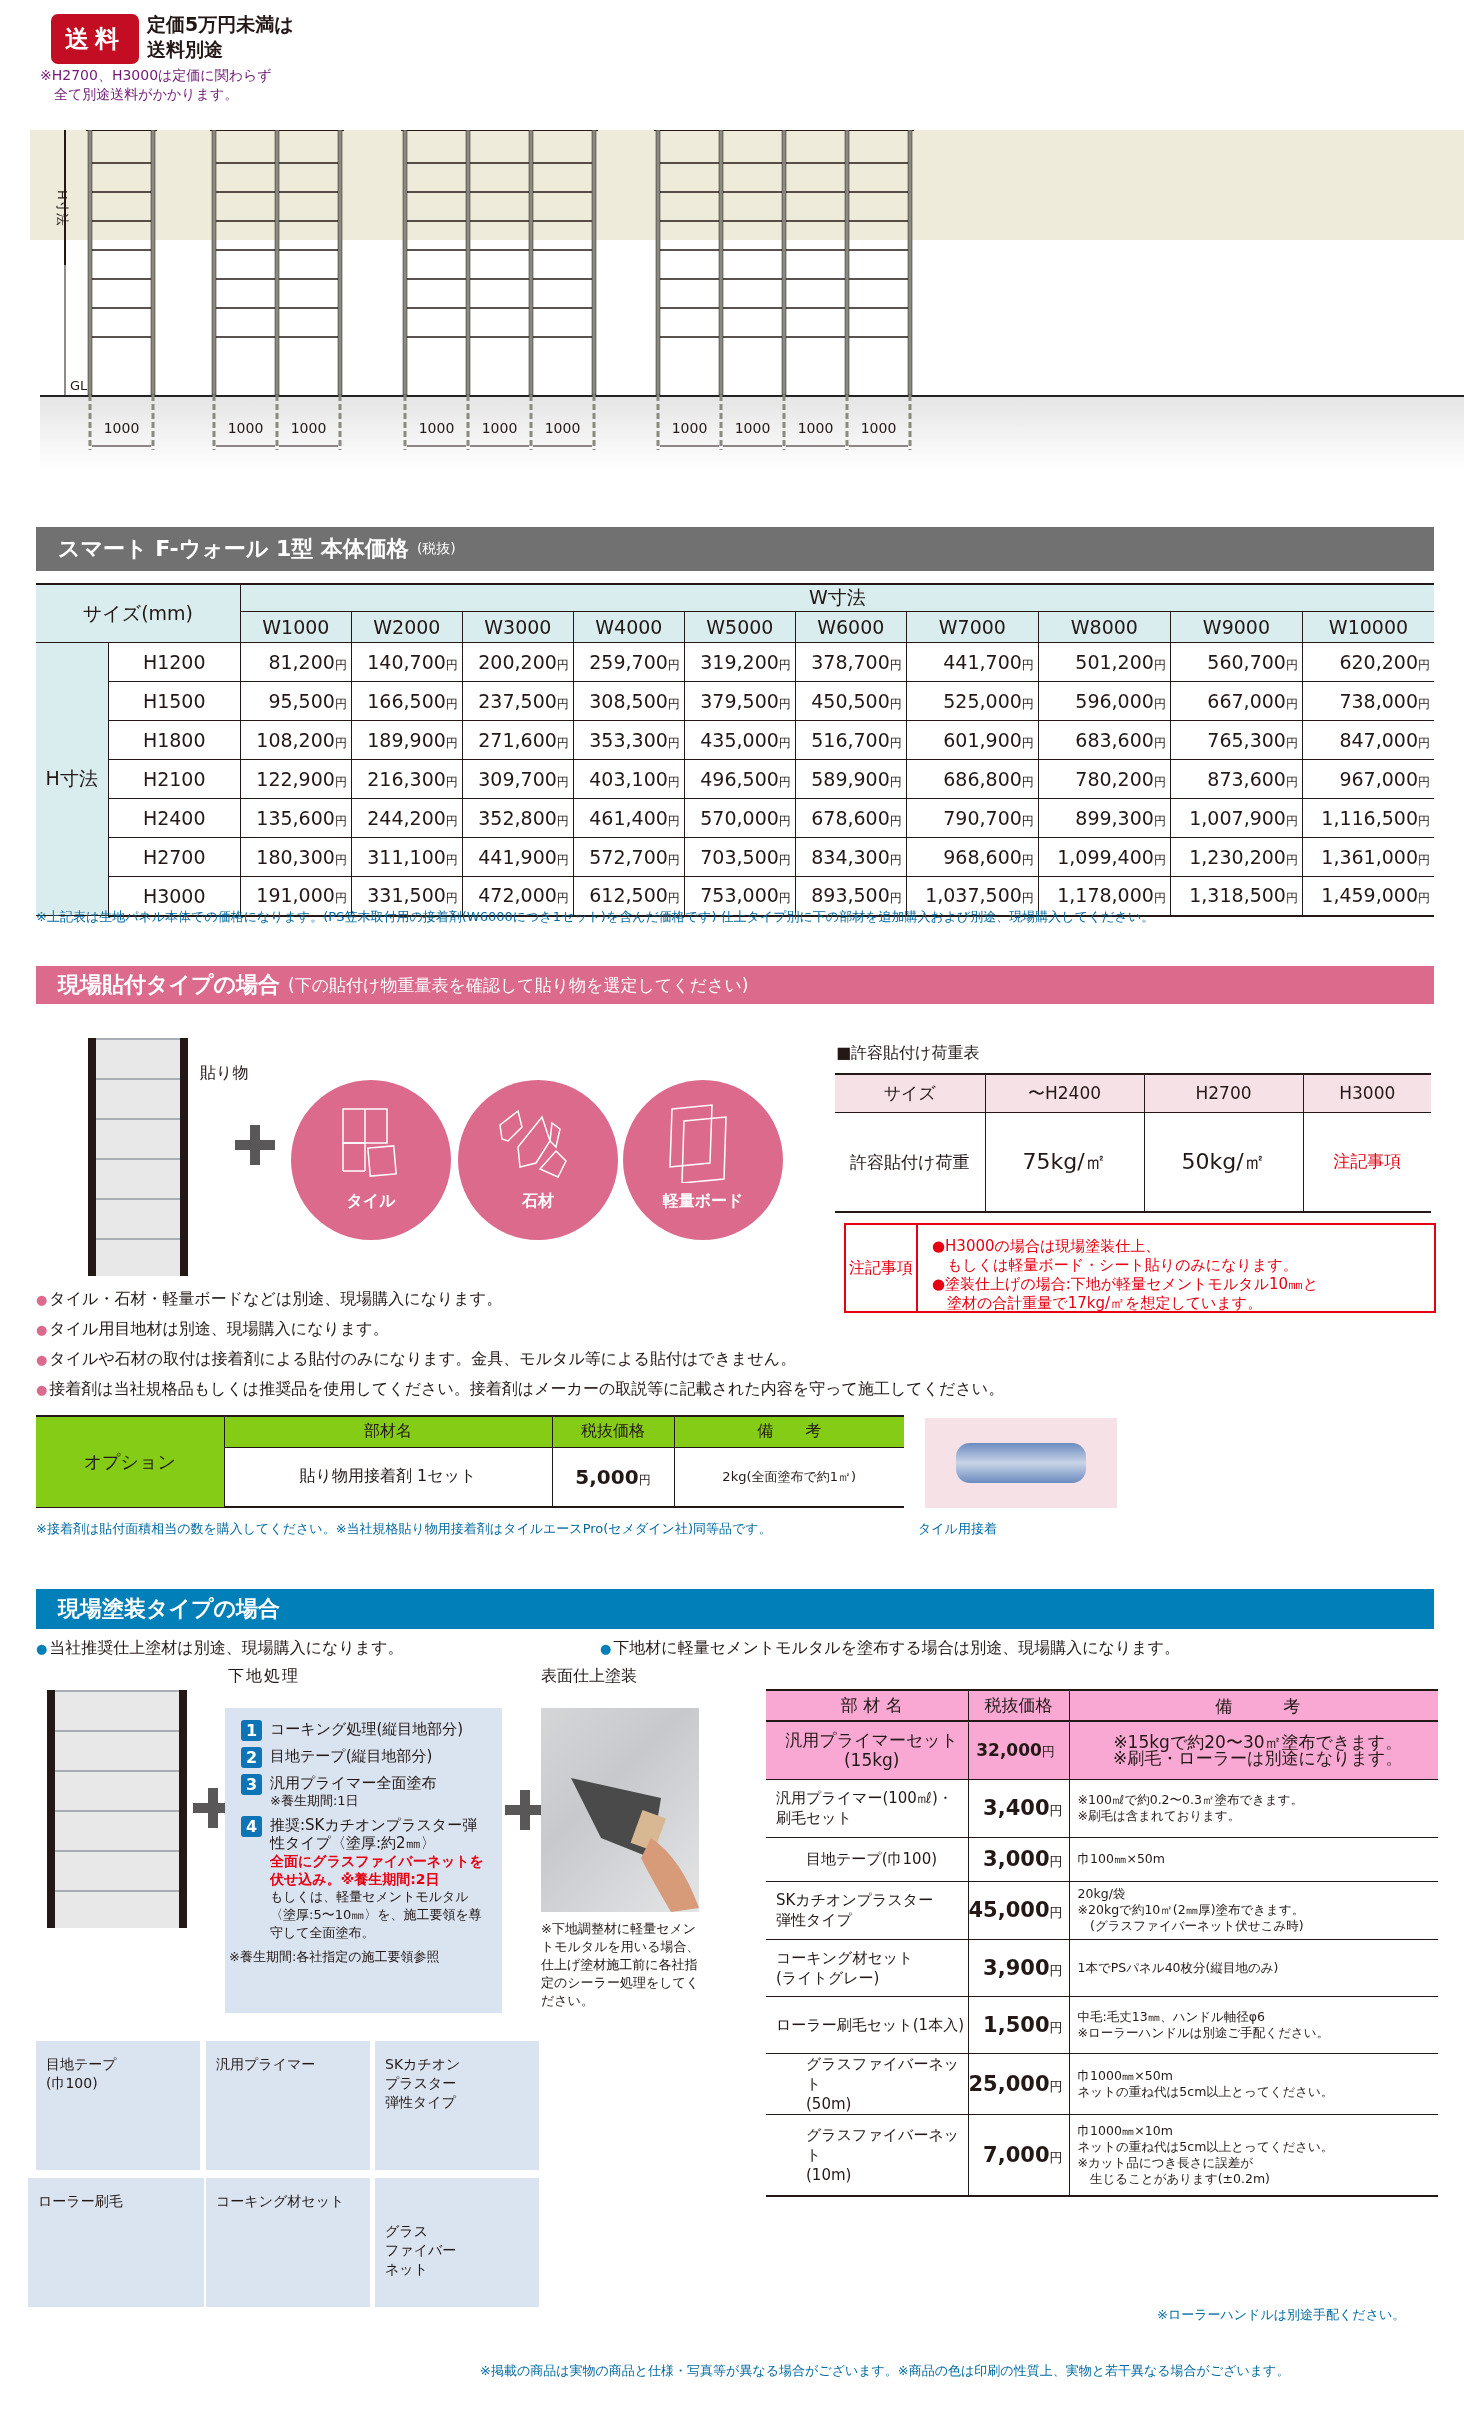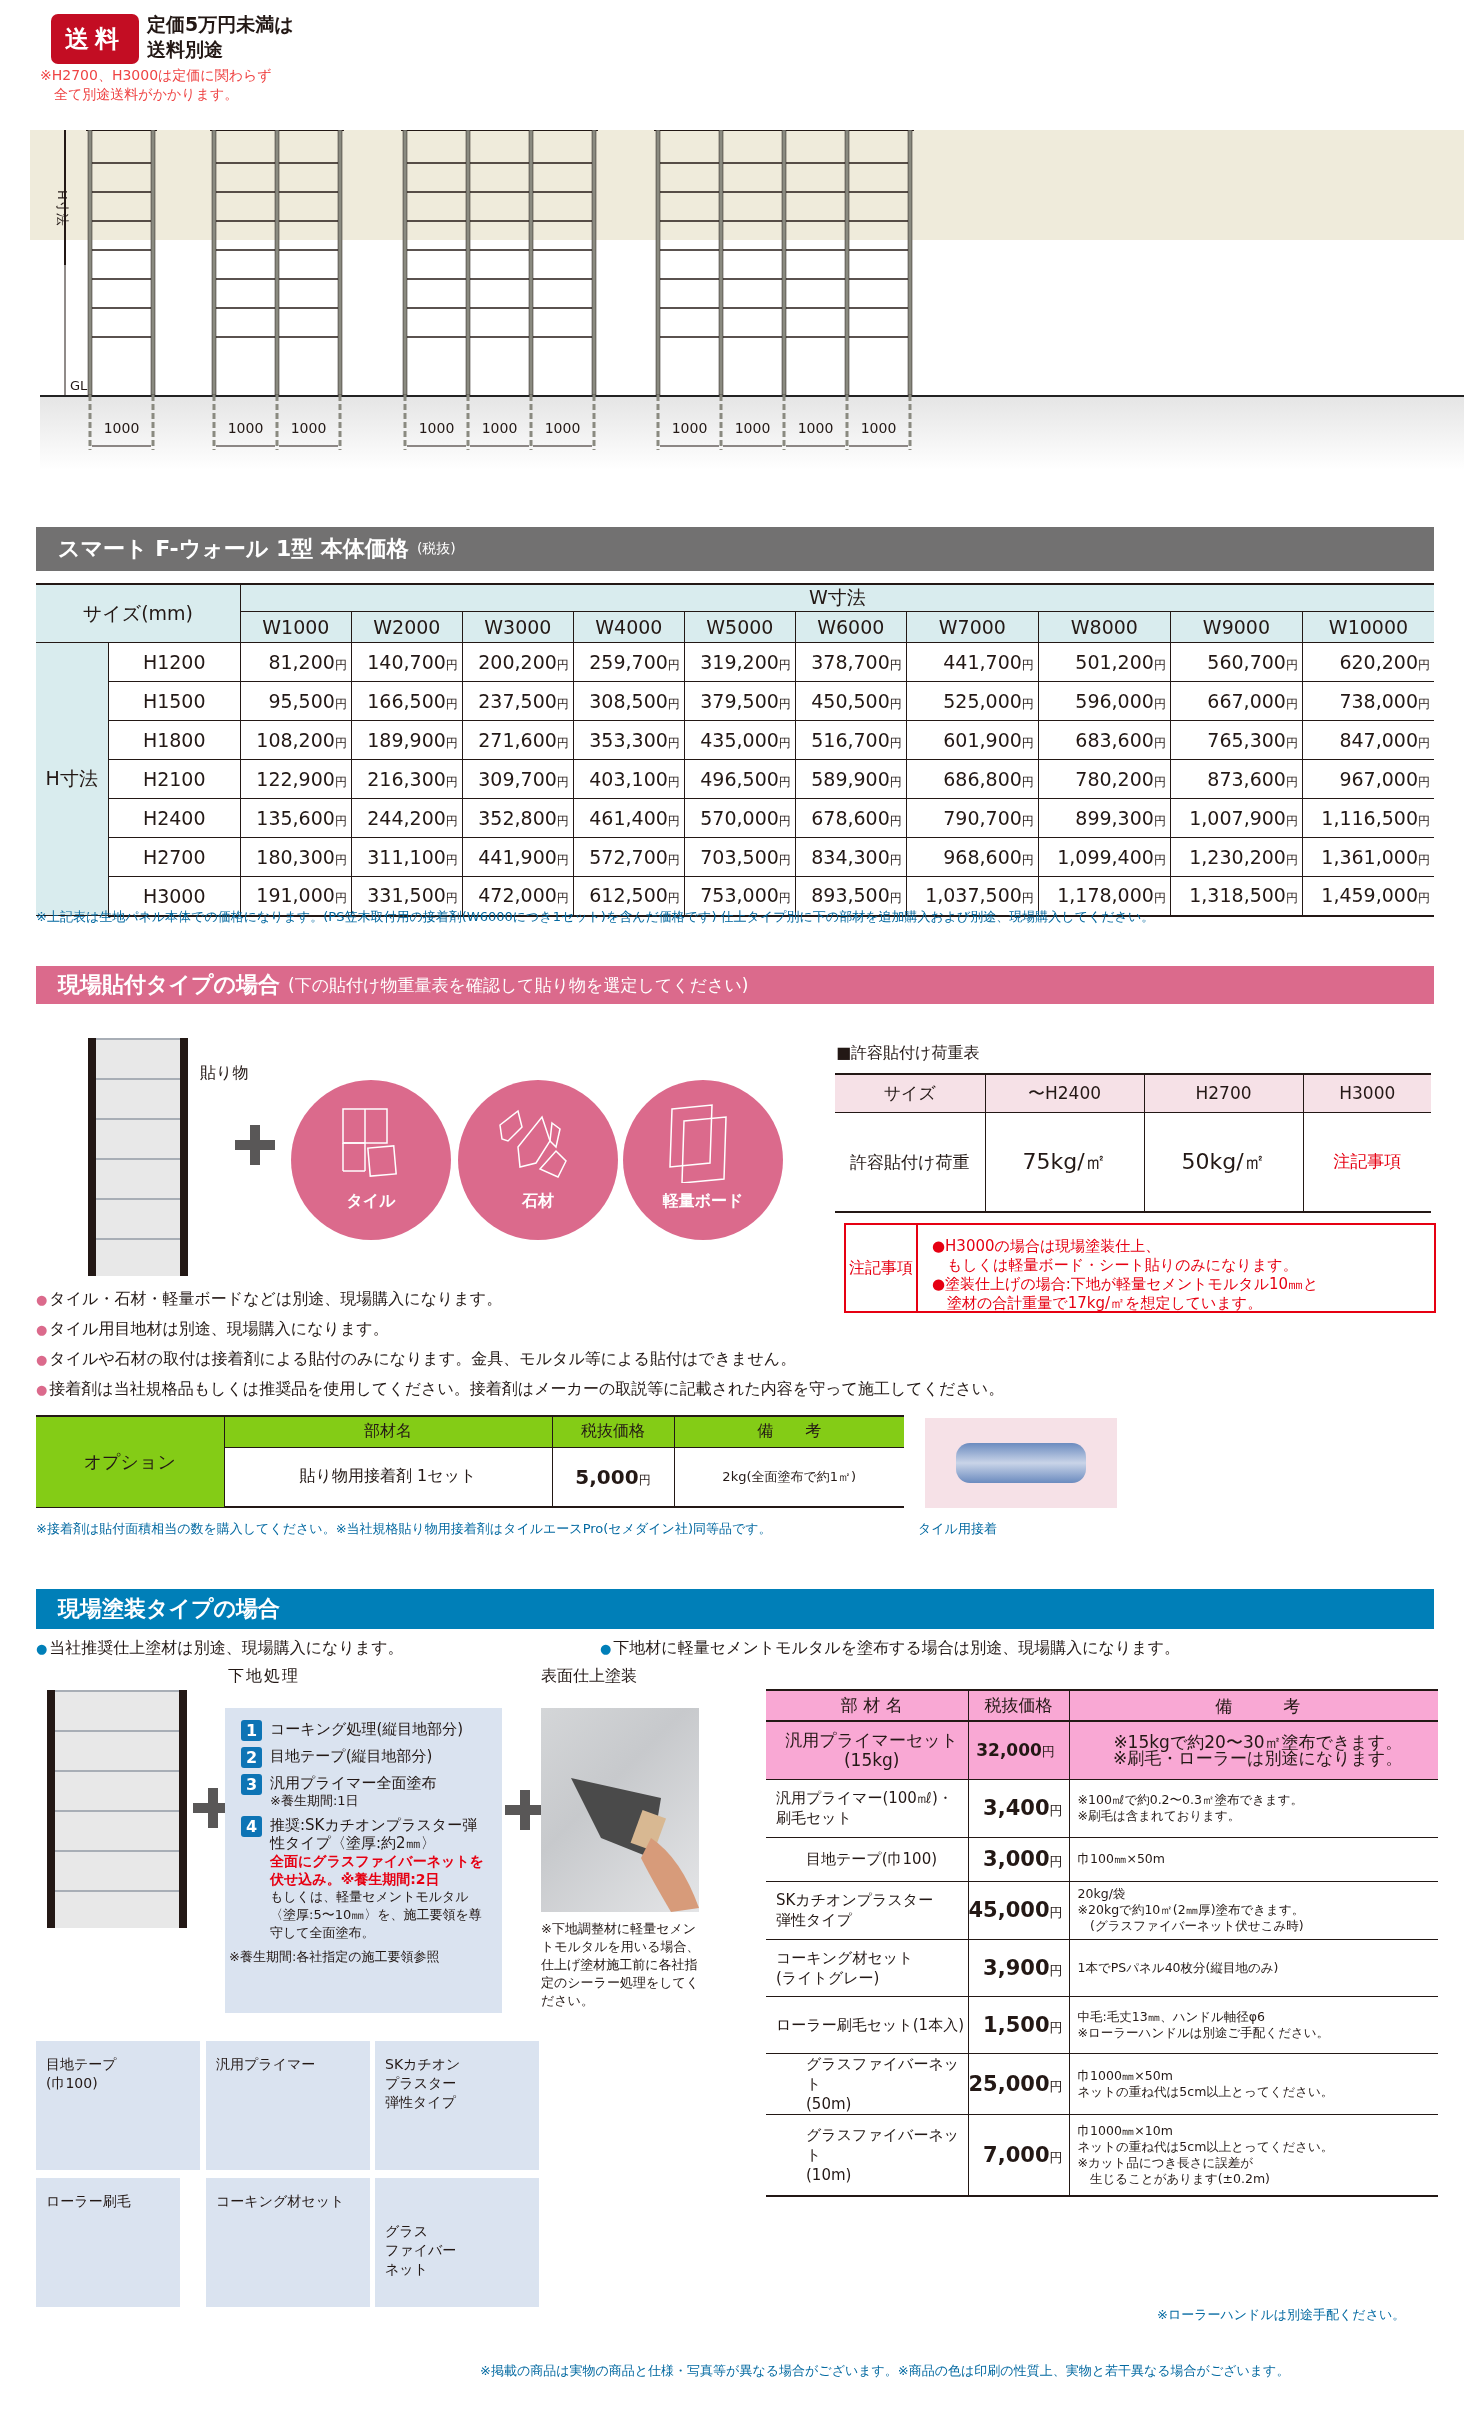--- a/index.html
+++ b/index.html
@@ -1,21 +1,21 @@
 <!DOCTYPE html>
 <html><head>
 <meta charset="utf-8">
 <style>
   * { box-sizing: border-box; margin: 0; padding: 0; }
   body { width: 1464px; height: 2410px; background: #fff; font-family: "DejaVu Sans", "Liberation Sans", sans-serif; color: #231815; position: relative; overflow: hidden; }
   .abs { position: absolute; }
   
   .ship-badge { left: 51px; top: 14px; width: 88px; height: 50px; background: #c30d23; border-radius: 7px; color: #fff; font-size: 24px; font-weight: bold; display: flex; align-items: center; justify-content: center; letter-spacing: 6px; }
   .ship-text { left: 147px; top: 12px; font-size: 19px; font-weight: bold; line-height: 25px; color: #231815; }
-  .ship-note { left: 40px; top: 66px; font-size: 14px; color: #ef4444; line-height: 19px; }
+  .ship-note { left: 40px; top: 66px; font-size: 14px; color: #701a75; line-height: 19px; }
   
   .diagram { left: 30px; top: 130px; width: 1434px; height: 340px; }
   .diagram .sky { position: absolute; left: 0; top: 0; width: 1434px; height: 110px; background: #efebdb; }
   .diagram .ground { position: absolute; left: 10px; top: 267px; width: 1424px; height: 73px; background: linear-gradient(#e5e5e5, #fff); }
   .diagram .gl-line { position: absolute; left: 10px; top: 265px; width: 1424px; height: 2px; background: #222; }
   
   .sec-title { height: 44px; display: flex; align-items: center; padding-left: 22px; color: #fff; font-size: 22px; font-weight: bold; }
   .sec-title small { font-size: 14px; font-weight: normal; margin-left: 8px; }
   
   table { border-collapse: collapse; }
@@ -464,21 +464,21 @@
     </svg>
 </div>
 <div class="abs" style="left:541px;top:1920px;width:160px;font-size:13px;line-height:18px;">※下地調整材に軽量セメントモルタルを用いる場合、仕上げ塗材施工前に各社指定のシーラー処理をしてください。</div>
 
 <div class="tile" style="left:36px;top:2041px;width:164px;height:129px;"><span style="white-space:pre-line">目地テープ
 (巾100)</span></div>
 <div class="tile" style="left:206px;top:2041px;width:164px;height:129px;"><span style="white-space:pre-line">汎用プライマー</span></div>
 <div class="tile" style="left:375px;top:2041px;width:164px;height:129px;"><span style="white-space:pre-line">SKカチオン
 プラスター
 弾性タイプ</span></div>
-<div class="tile" style="left:36px;top:2178px;width:144px;height:129px;"><span style="white-space:pre-line">ローラー刷毛</span></div>
+<div class="tile" style="left:28px;top:2178px;width:176px;height:129px;"><span style="white-space:pre-line">ローラー刷毛</span></div>
 <div class="tile" style="left:206px;top:2178px;width:164px;height:129px;"><span style="white-space:pre-line">コーキング材セット</span></div>
 <div class="tile" style="left:375px;top:2178px;width:164px;height:129px;">
     <span style="white-space:pre-line;display:block;margin-top:30px">グラス
 ファイバー
 ネット</span>
   </div>
 
 <table class="mat-table">
   <tbody>
       <tr>

